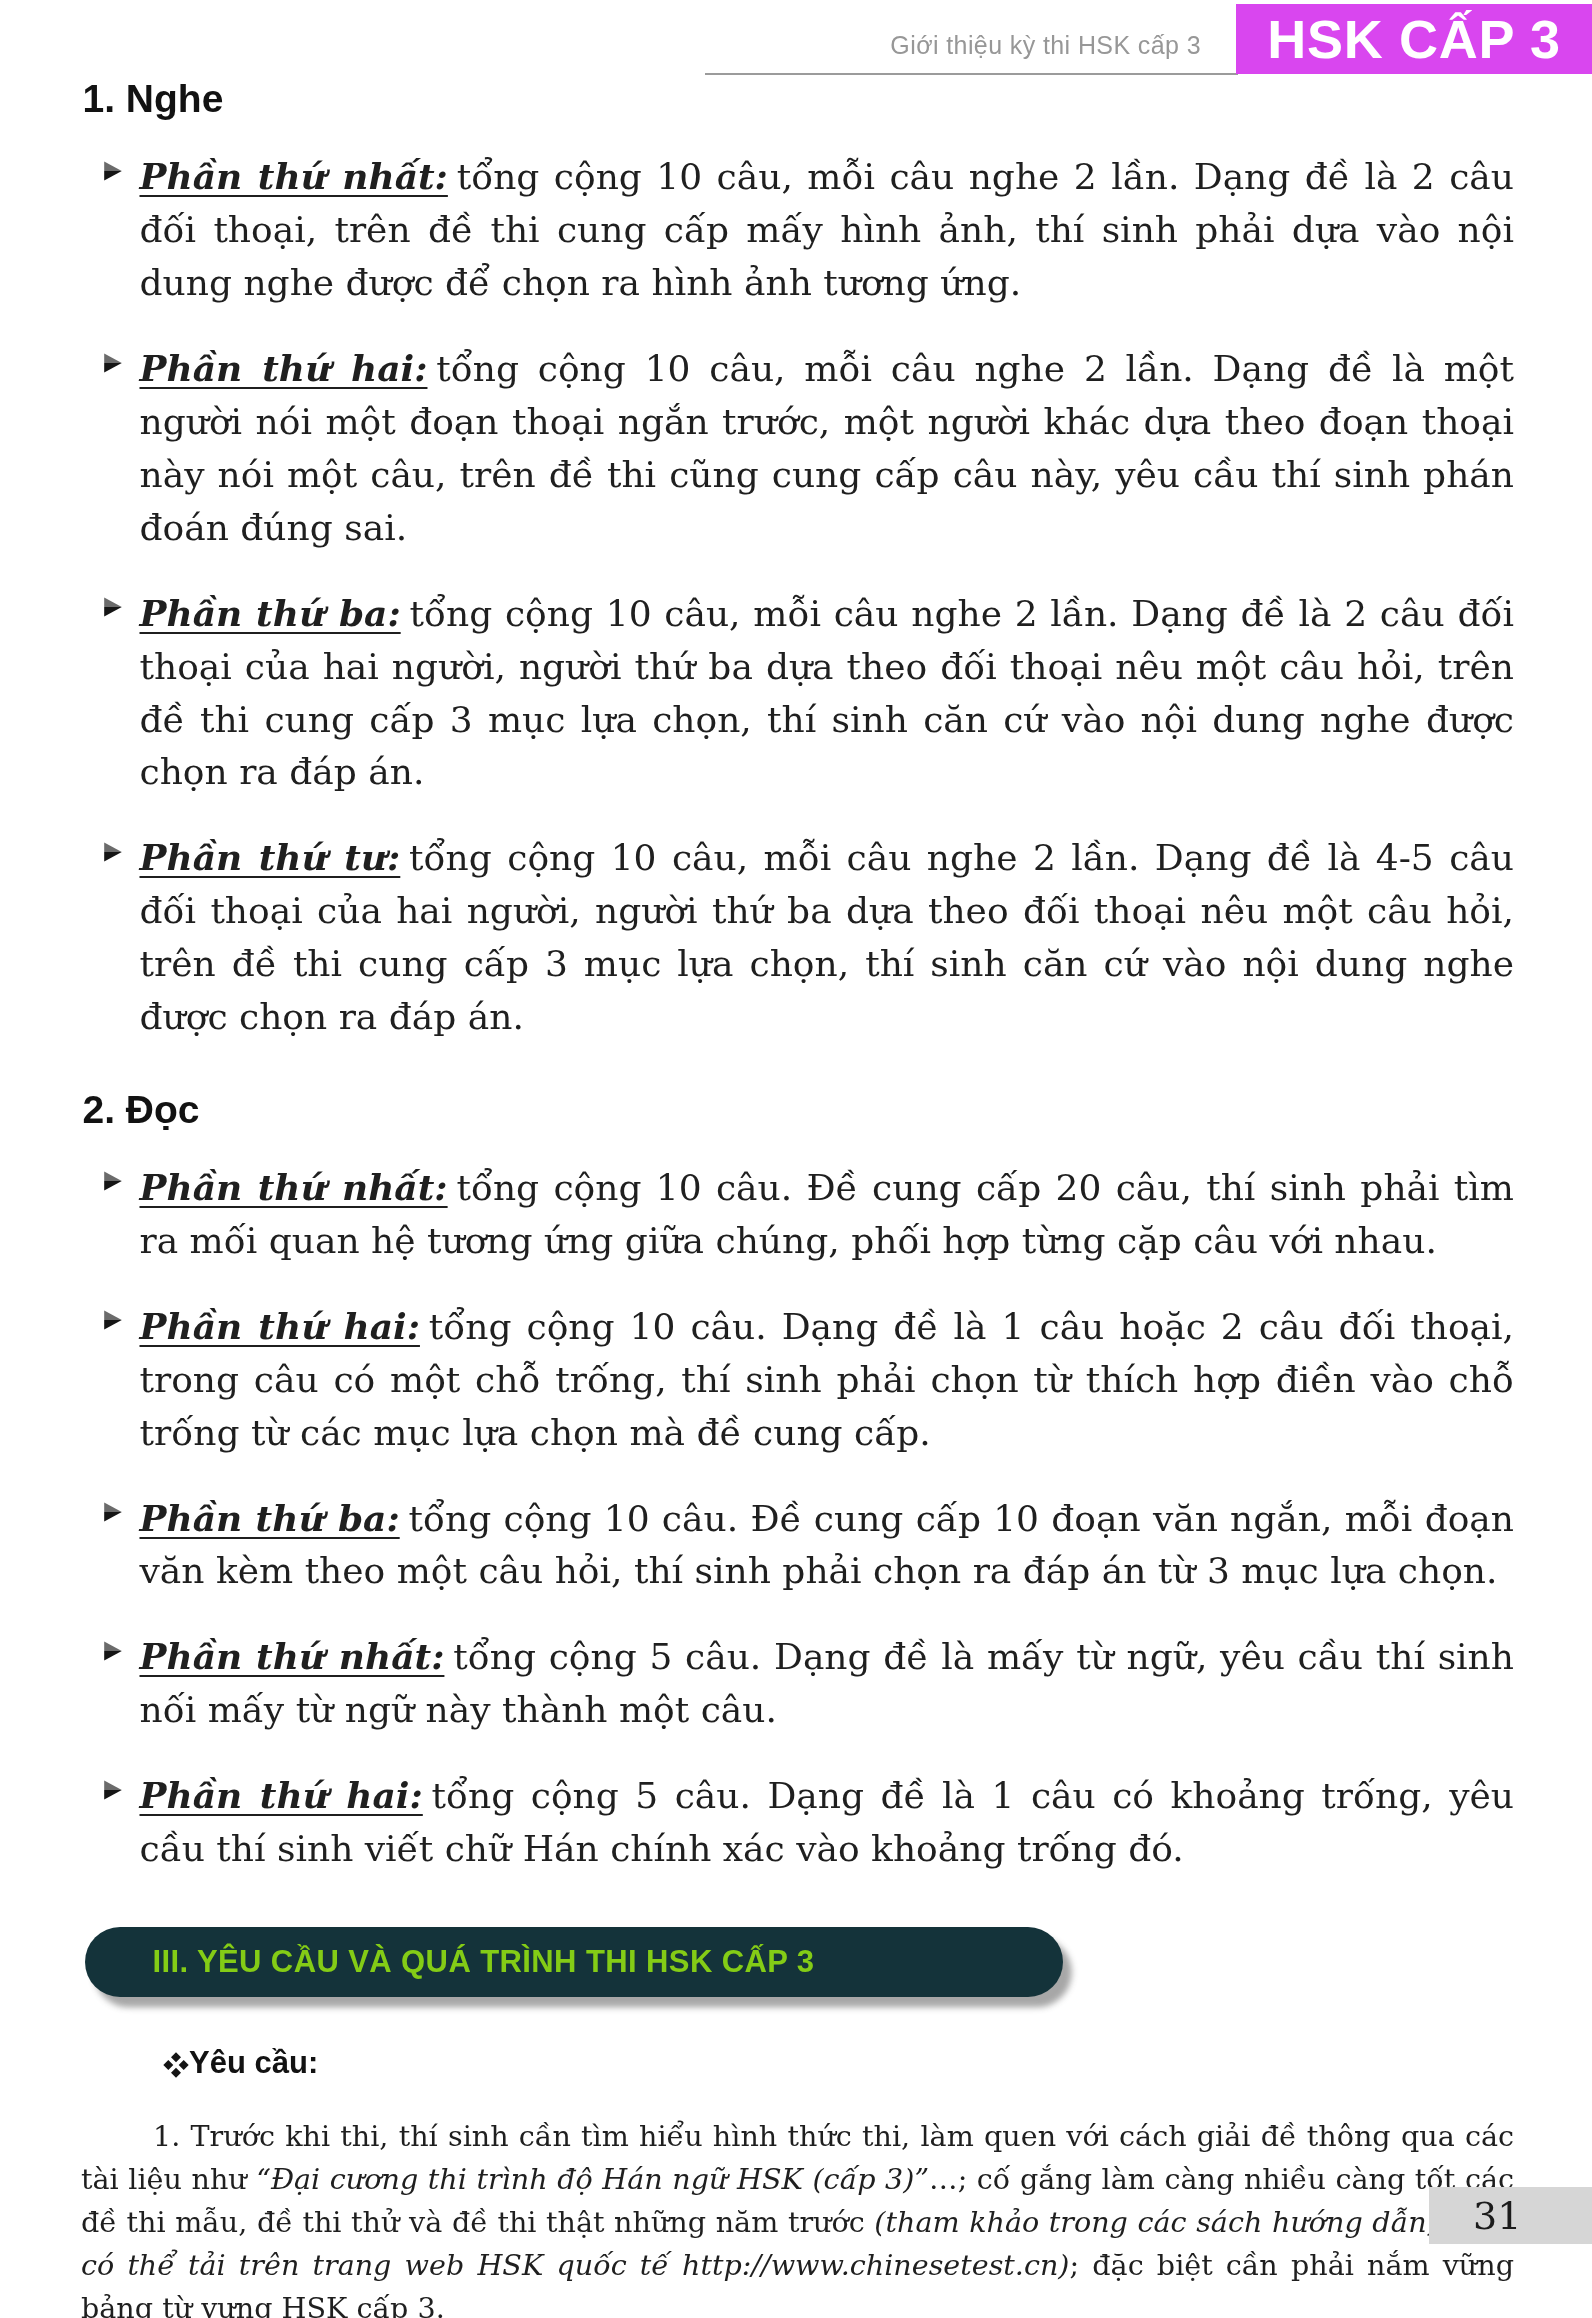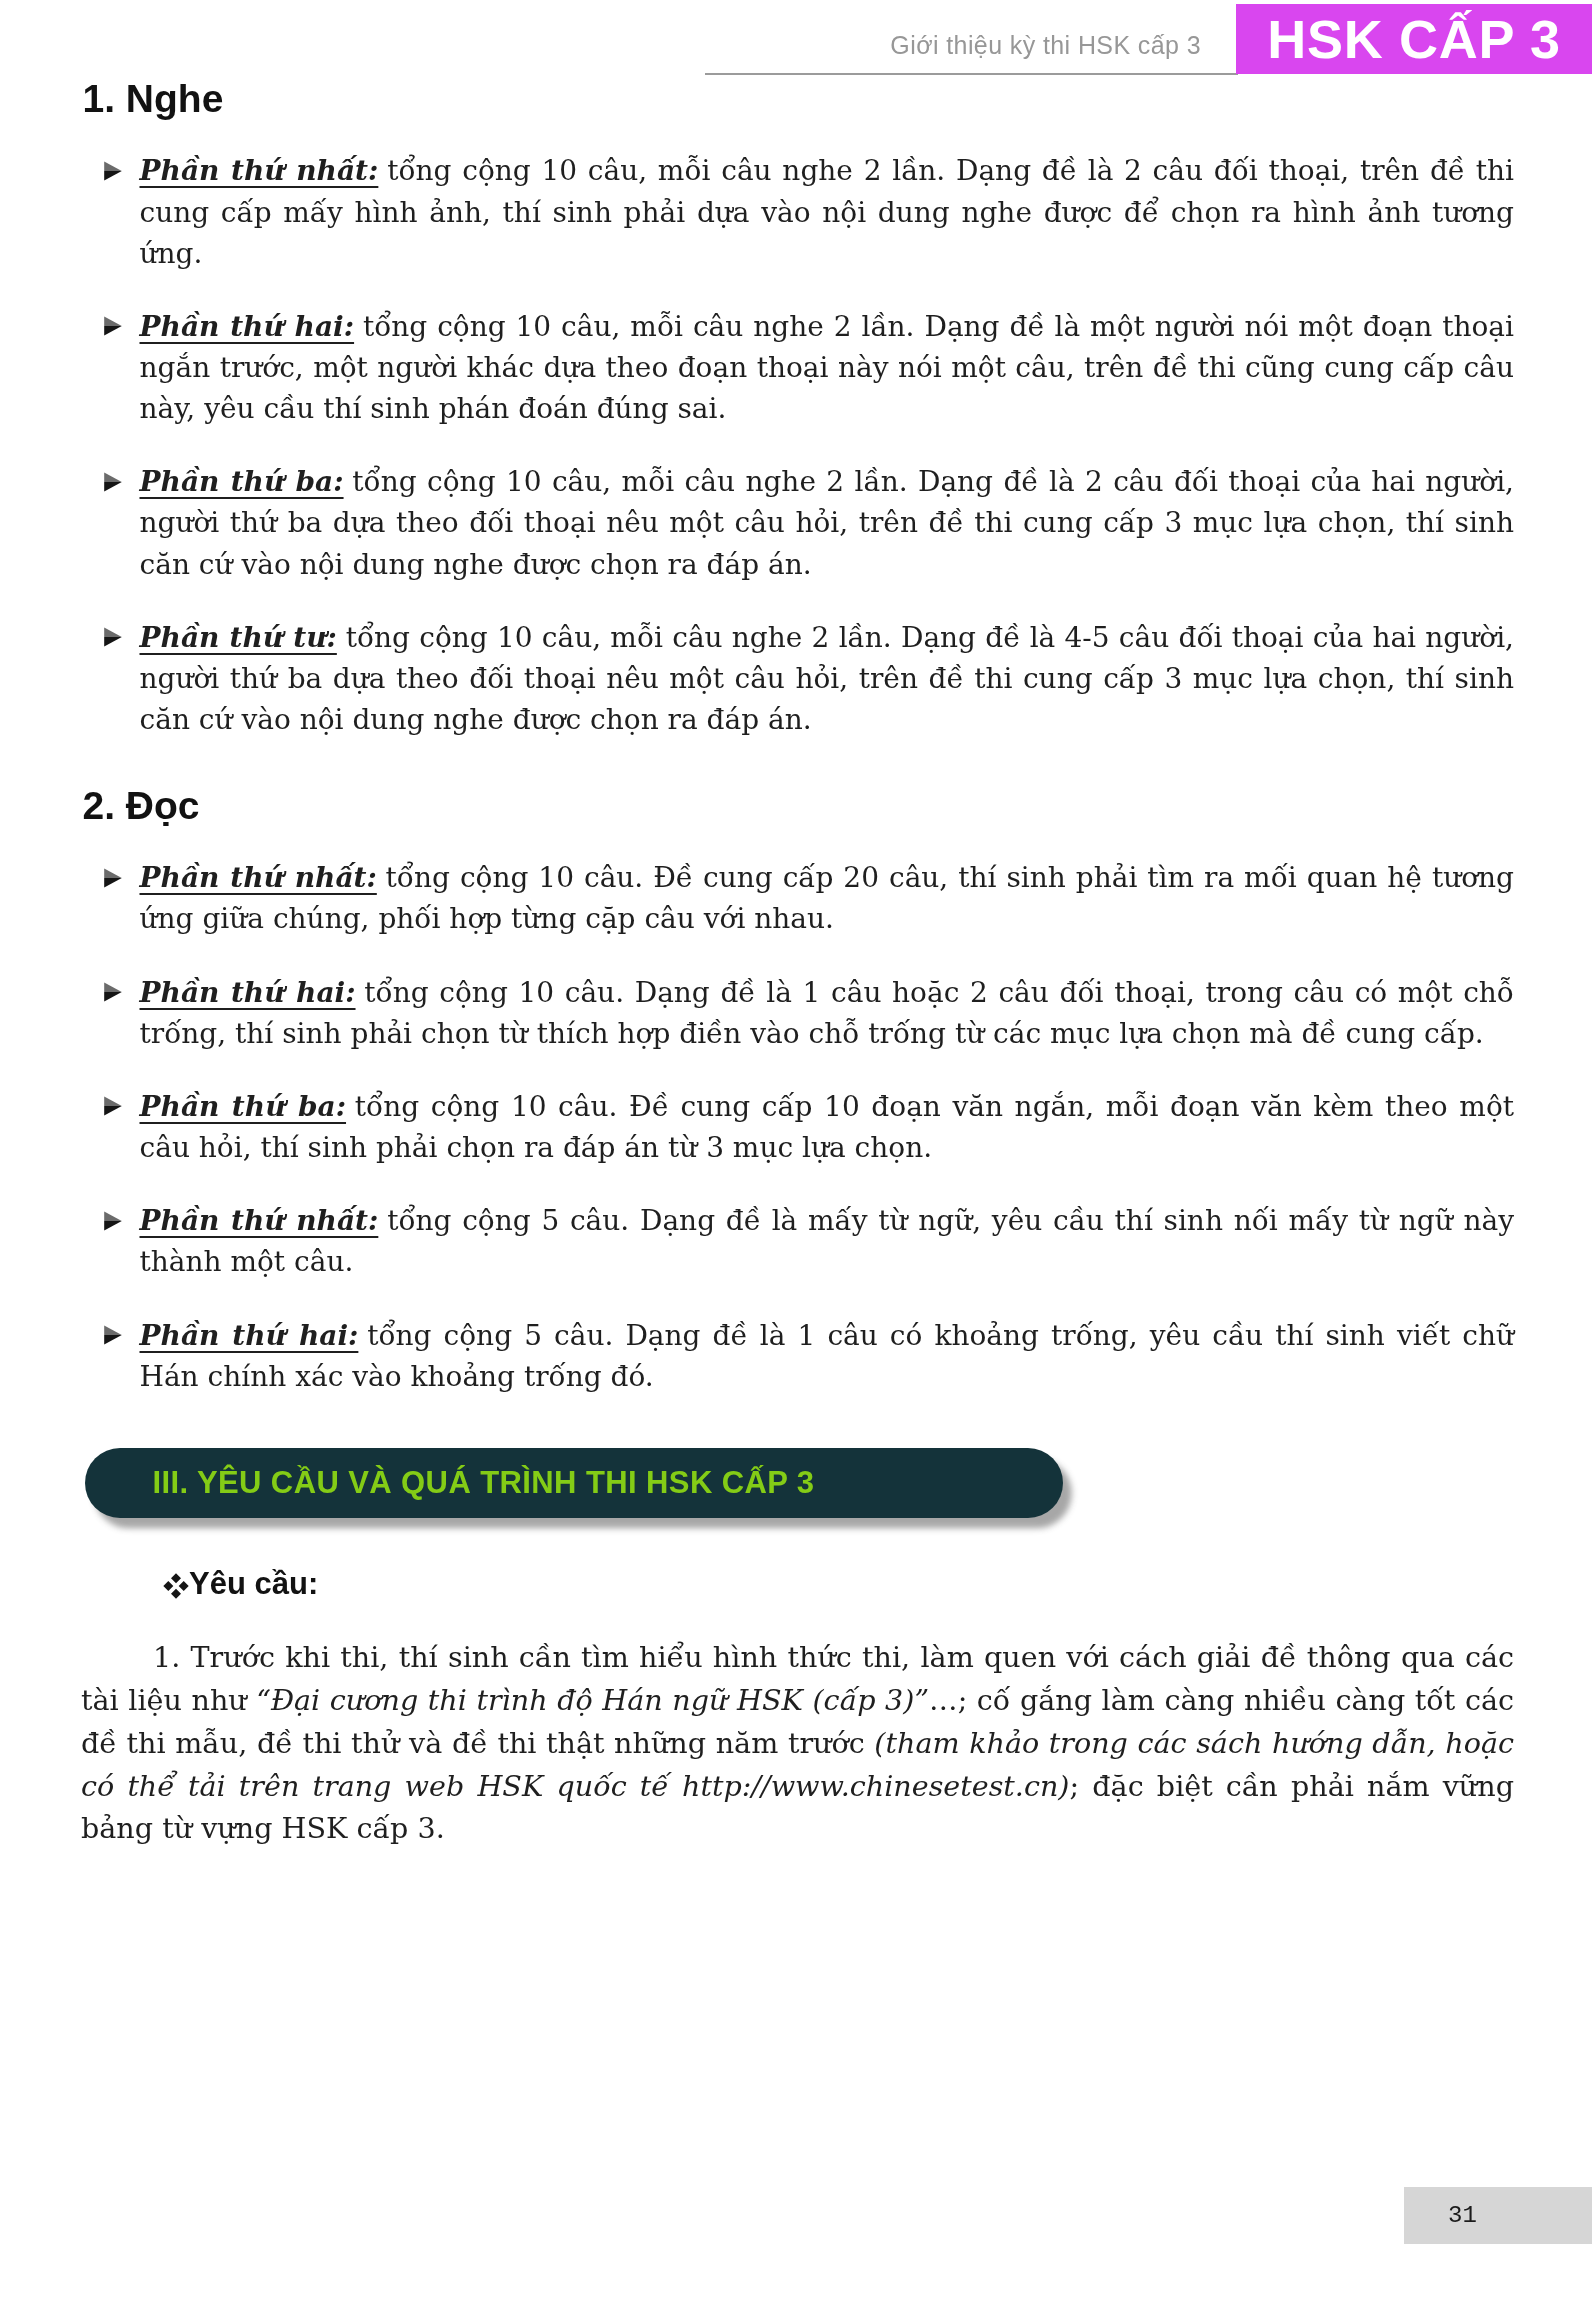--- a/index.html
+++ b/index.html
@@ -40,21 +40,21 @@
     font-weight:700; font-size:39px; color:#121212;
     margin:44px 0 29px 1.5px;
   }
   .section:first-child .section-title { margin-top:4.4px; }
 
   ul.parts { list-style:none; margin:0; padding:0; }
   li.part {
     position:relative;
     margin:0 0 32px 20.5px;
     padding-left:38px;
-    font-size:28px; line-height:1.47;
+    font-size:36px; line-height:1.47;
     text-align:justify;
   }
   .bullet { position:absolute; left:0; top:9.5px; width:22px; height:22px; }
   .bullet svg { display:block; }
   .part-label {
     font-weight:700; font-style:italic;
     text-decoration:underline;
     text-underline-offset:5.9px;
     text-decoration-thickness:1.8px;
     margin-right:8.8px;
@@ -87,25 +87,25 @@
     margin-top:34px;
     font-size:28.6px; line-height:1.5;
     text-align:justify;
     text-indent:72px;
   }
   .it { font-style:italic; }
 
   
   .page-tab {
     position:absolute; right:0; bottom:75px;
-    width:188px; height:57px;
+    width:163px; height:57px;
     background:#d6d6d6;
     display:flex; align-items:center;
     padding-left:44px; box-sizing:border-box;
-    font-size:24px; color:#1c1c1c;font-family:Liberation Mono, monospace;
+    font-size:38px; color:#1c1c1c;
   }
 </style>
 </head>
 <body>
 
 <div class="page">
 
   <div class="breadcrumb">Giới thiệu kỳ thi HSK cấp 3</div>
   <div class="header-rule"></div>
   <div class="hsk-badge">HSK CẤP 3</div>

